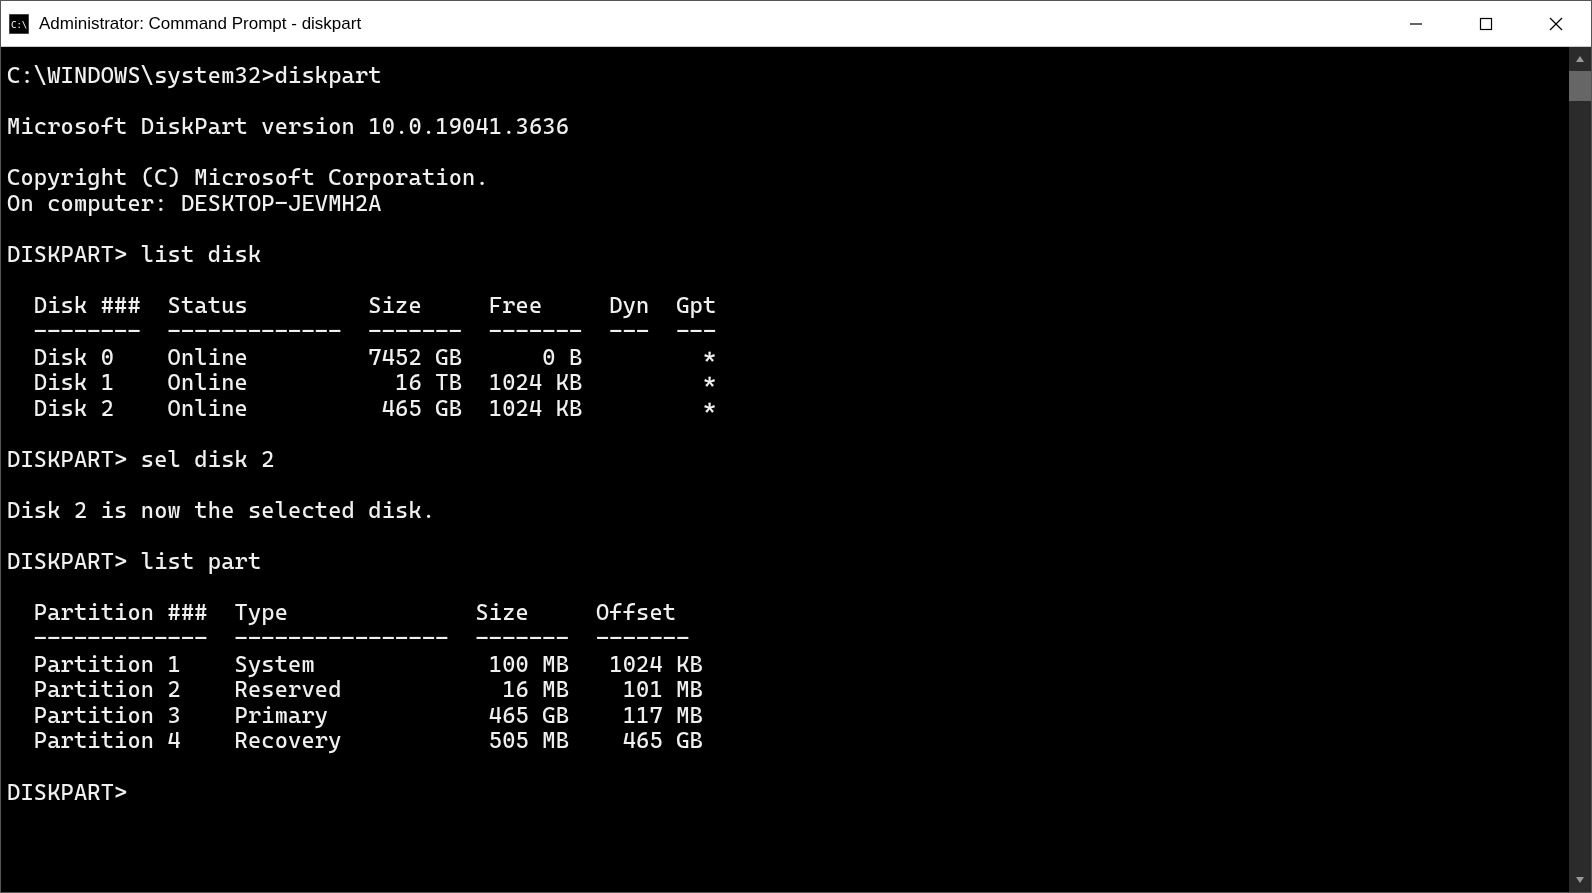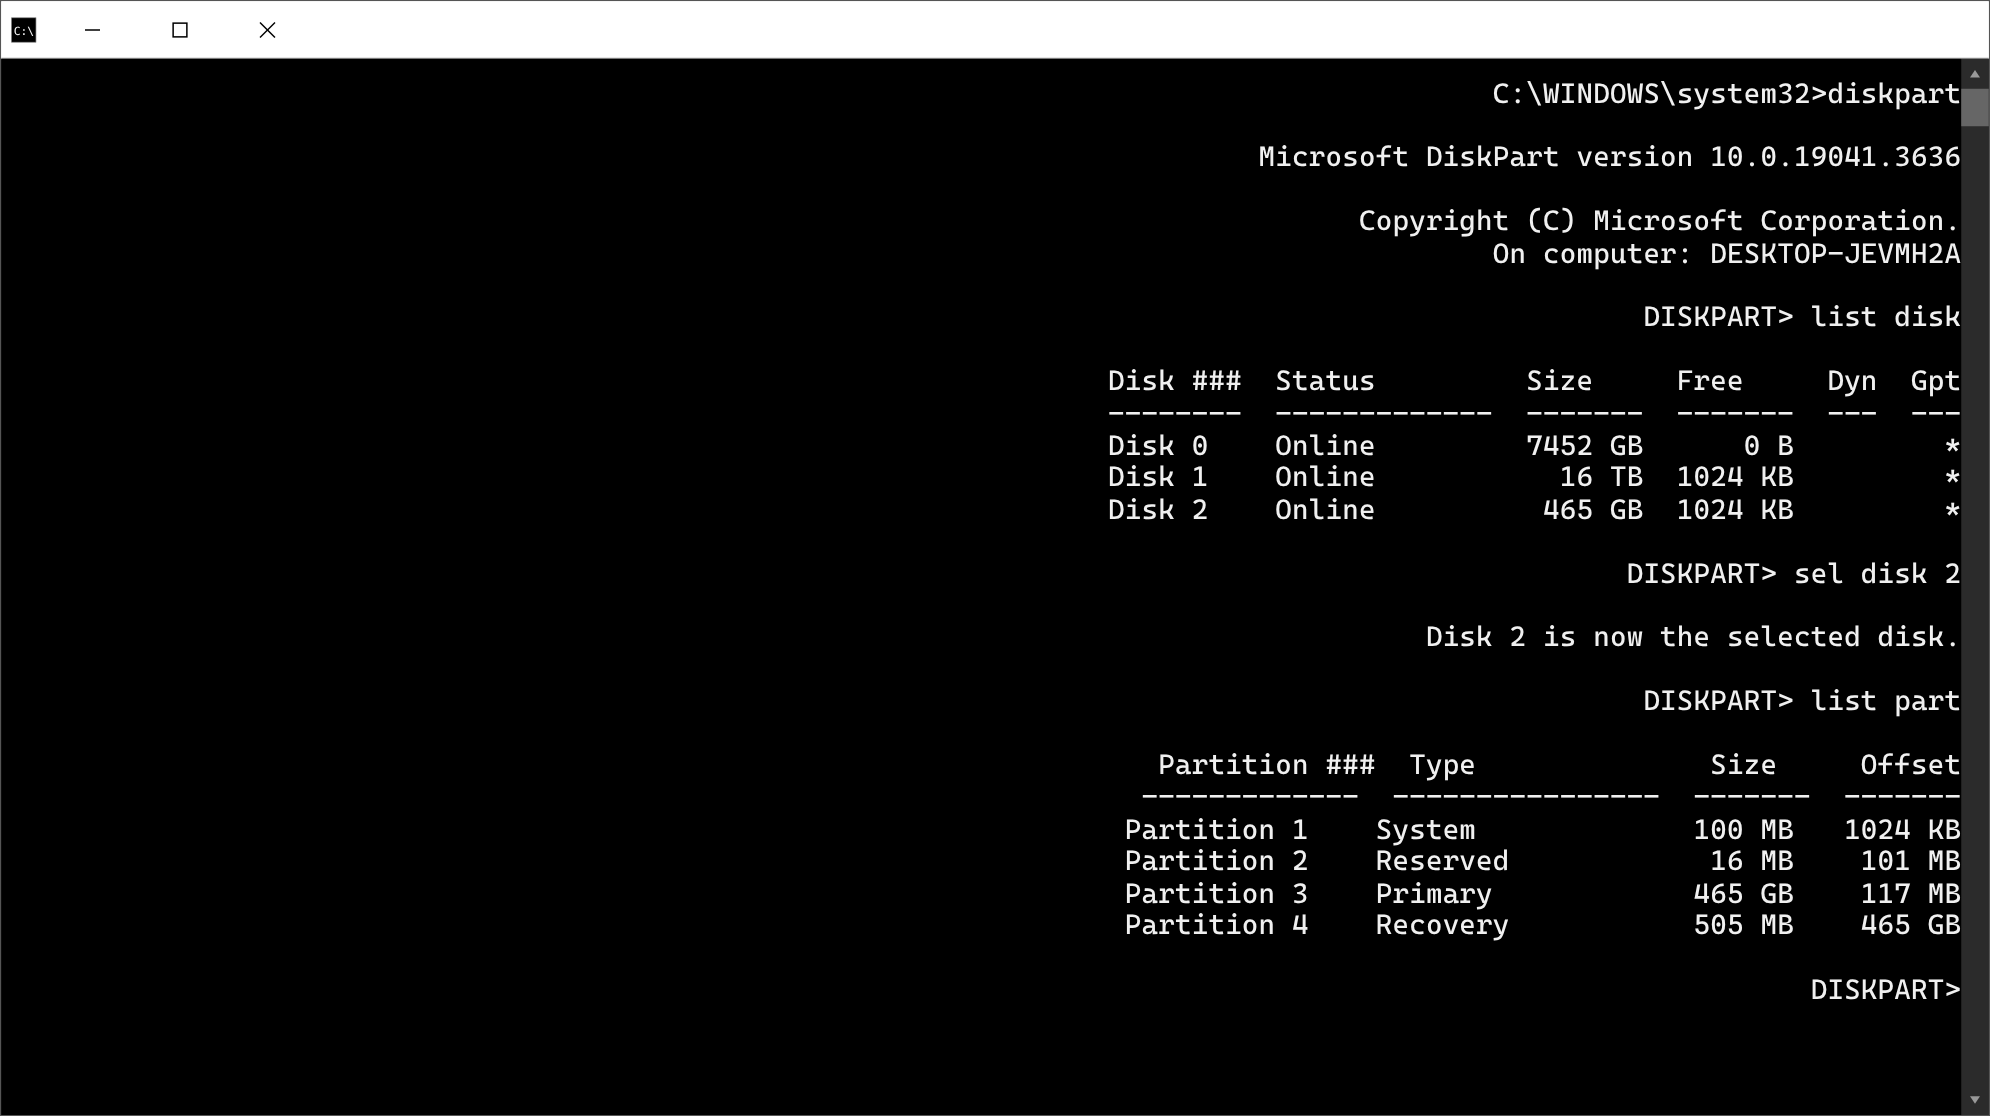--- a/index.html
+++ b/index.html
@@ -73,21 +73,20 @@
       flex: 1;
       background: #000;
       color: #f0f0f0;
       font-family: Consolas, "Cascadia Mono", monospace;
       font-size: 22.5px;
       line-height: 25.6px;
       letter-spacing: 0.2px;
       padding: 16px 0 0 6px;
       white-space: pre;
       overflow: hidden;
-      text-align: right;
     }
     .scrollbar {
       width: 22px;
       background: #2b2b2b;
       position: relative;
     }
     .scroll-arrow {
       width: 100%;
       height: 24px;
       display: flex;
@@ -112,20 +111,21 @@
 <body>
 
 <div class="window">
   <div class="titlebar">
     <span class="titlebar-icon">
       <svg viewBox="0 0 20 20">
         <rect x="0" y="0" width="20" height="20" fill="#000" stroke="#888" stroke-width="1"></rect>
         <text x="2" y="14" font-family="Consolas,monospace" font-size="9" fill="#fff">C:\</text>
       </svg>
     </span>
+    <span class="title-text">Administrator: Command Prompt - diskpart</span>
     <div class="window-controls">
       <div class="win-btn">
         <svg viewBox="0 0 14 14">
             <line x1="1" y1="7" x2="13" y2="7" stroke="currentColor" stroke-width="1.2"></line>
           </svg>
       </div>
       <div class="win-btn">
         <svg viewBox="0 0 14 14">
             <rect x="1.5" y="1.5" width="11" height="11" fill="none" stroke="currentColor" stroke-width="1.2"></rect>
           </svg>

